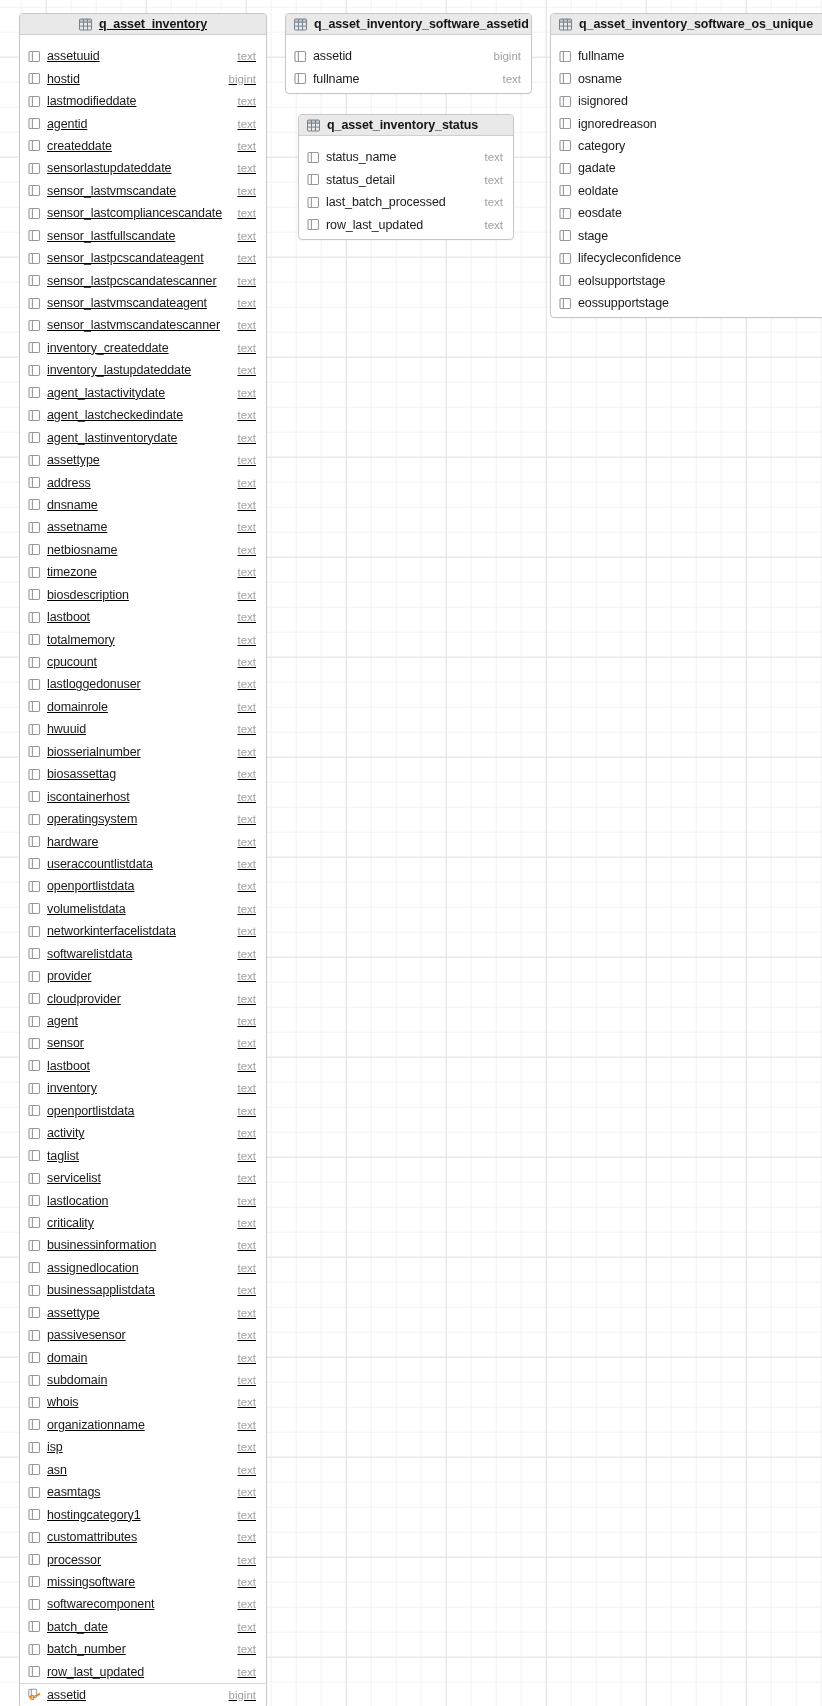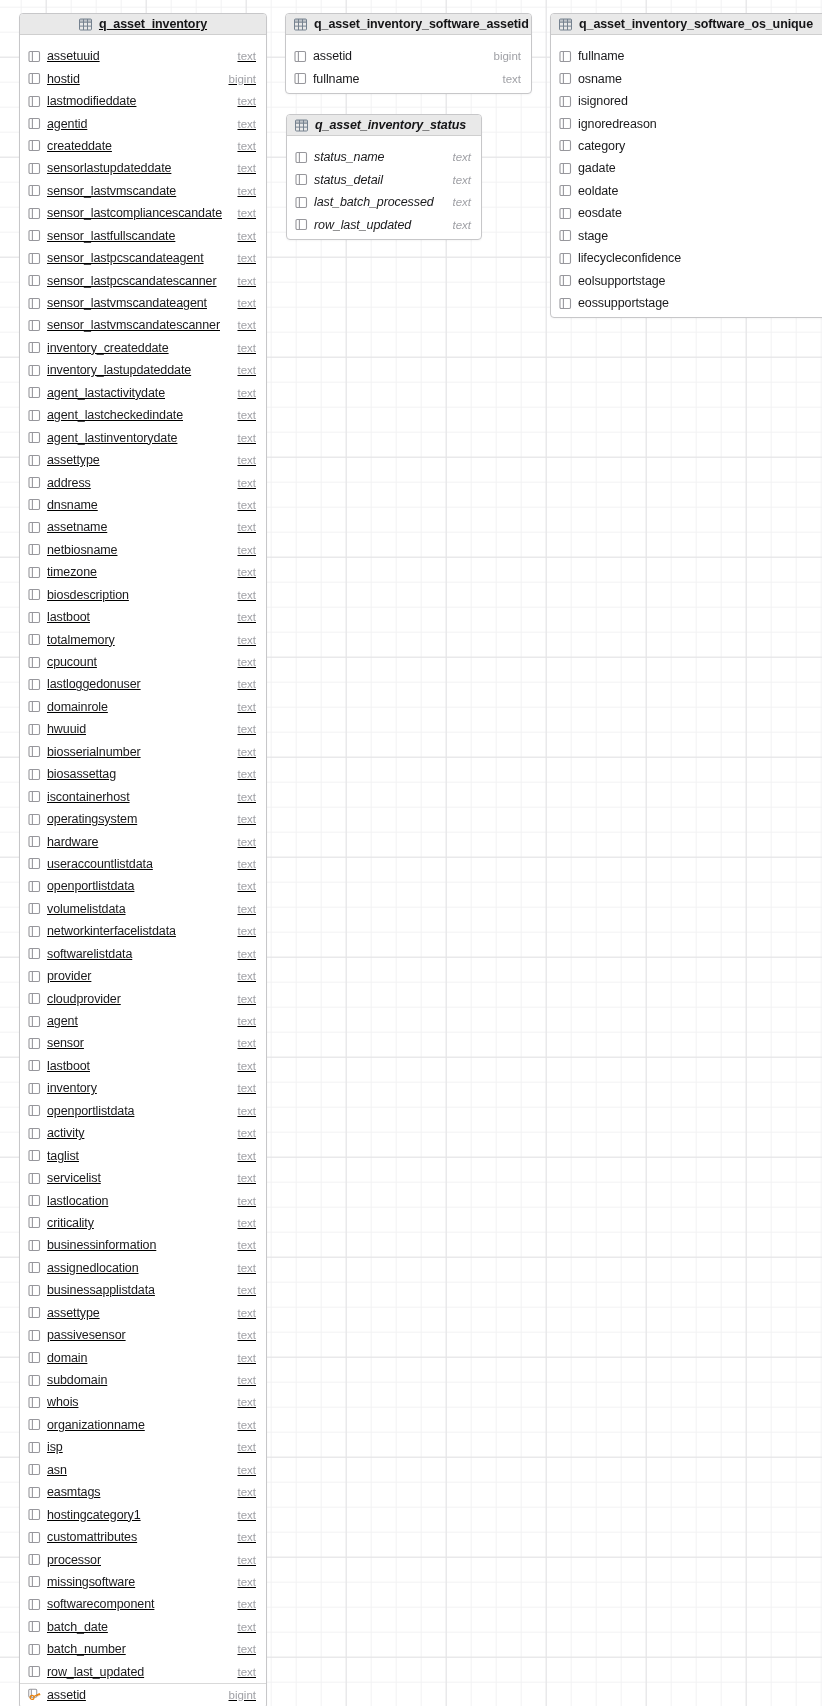--- a/index.html
+++ b/index.html
@@ -873,21 +873,21 @@
             <svg viewBox="0 0 13 13" fill="none">
               <rect x="1" y="1.5" width="10.5" height="10" rx="1.2" stroke="#97979c" stroke-width="1.1"></rect>
               <line x1="4.4" y1="1.5" x2="4.4" y2="11.5" stroke="#97979c" stroke-width="1.1"></line>
             </svg>
           </span>
           <span class="col-name">fullname</span>
           <span class="col-type">text</span>
         </div>
       </div>
     </div>
-    <div class="table-card" style="left: 286px; top: 114px; width: 196px; font-style: italic;">
+    <div class="table-card" style="left: 298px; top: 114px; width: 216px;">
       <div class="table-header">
         <span class="icon">
           <svg viewBox="0 0 13 13" fill="none">
             <rect x="0.5" y="1" width="12" height="11" rx="1" stroke="#76828f" stroke-width="1"></rect>
             <rect x="0.5" y="1" width="12" height="3.2" fill="#76828f" opacity="0.35"></rect>
             <line x1="0.5" y1="4.2" x2="12.5" y2="4.2" stroke="#76828f" stroke-width="1"></line>
             <line x1="0.5" y1="8.1" x2="12.5" y2="8.1" stroke="#76828f" stroke-width="1"></line>
             <line x1="4.5" y1="1" x2="4.5" y2="12" stroke="#76828f" stroke-width="1"></line>
             <line x1="8.5" y1="1" x2="8.5" y2="12" stroke="#76828f" stroke-width="1"></line>
           </svg>

